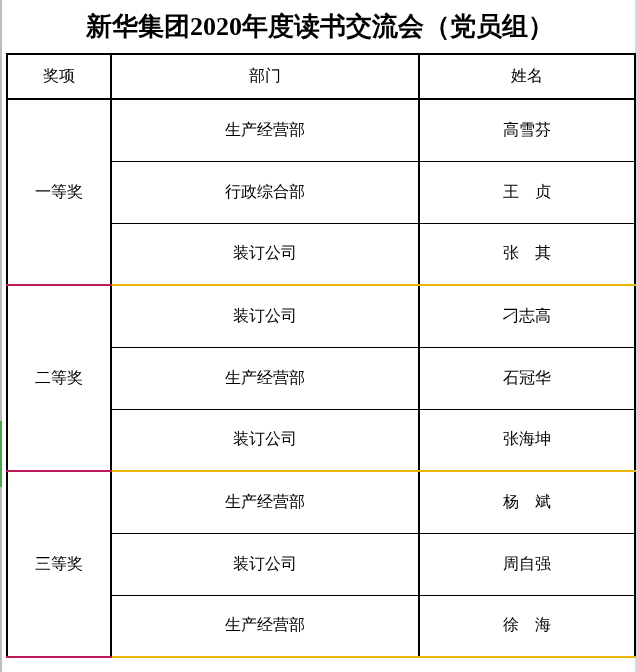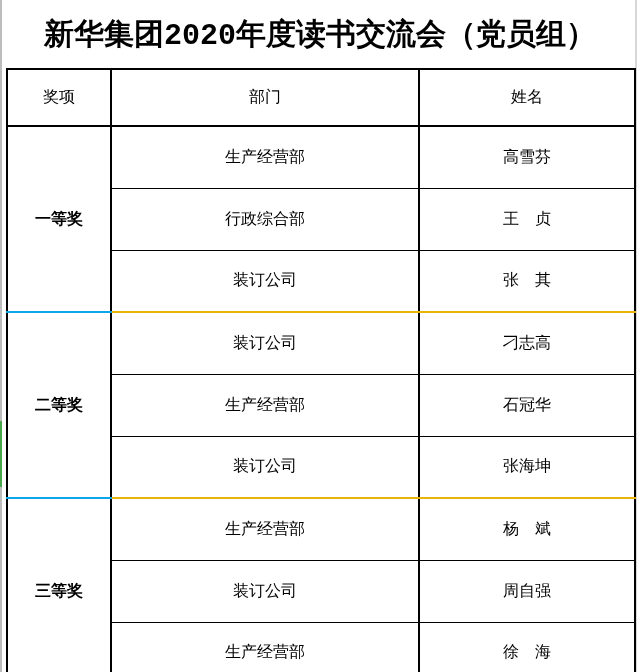--- a/index.html
+++ b/index.html
@@ -30,27 +30,27 @@
     width: 2px; height: 672px;
     background: #d8d8d8;
   }
 
   .sheet {
     position: absolute; left: 6px; top: 0;
     width: 628px;
   }
 
   .doc-title {
-    height: 68px;
+    height: 53px;
     display: flex;
     align-items: center;
     justify-content: center;
-    font-family: Liberation Mono, monospace;
+    font-family: Liberation Serif, serif;
     font-weight: bold;
-    font-size: 30px;
+    font-size: 26px;
     letter-spacing: 0px;
     white-space: nowrap;
   }
 
   table.award-table {
     width: 628px;
     border-collapse: collapse;
     table-layout: fixed;
     border: 2px solid #000000;
   }
@@ -63,24 +63,24 @@
     border-right: 2px solid #000000;
     border-top: 1px solid #000000;
     border-bottom: 1px solid #000000;
     text-align: center;
     vertical-align: middle;
     font-size: 16px;
     font-weight: normal;
     font-family: "Liberation Sans", sans-serif;
     padding: 0;
   }
-  .award-table thead tr { height: 57px; }
+  .award-table thead tr { height: 45px; }
   .award-table thead th { border-bottom: 2px solid #000000; }
   .award-table tbody tr { height: 62px; }
-  .award-table td.prize-cell { border-bottom: 2px solid #0ea5e9; font-weight: bold; }
+  .award-table td.prize-cell { border-bottom: 2px solid #be185d; }
   .award-table tr.group-end td { border-bottom: 2px solid #eab308; }
 </style>
 </head>
 <body>
 
 <div class="edge-strip-left"></div>
 <div class="selection-green"></div>
 <div class="edge-strip-right"></div>
 
 <div class="sheet">

